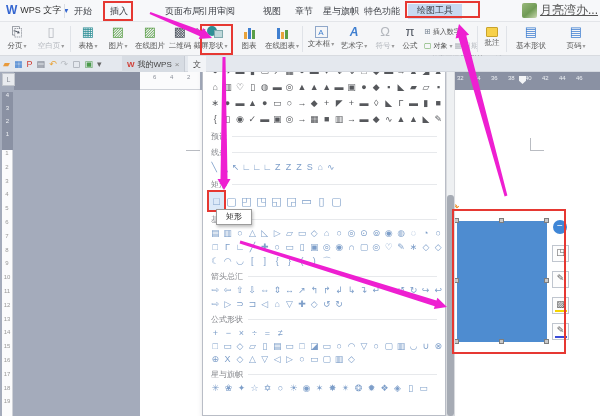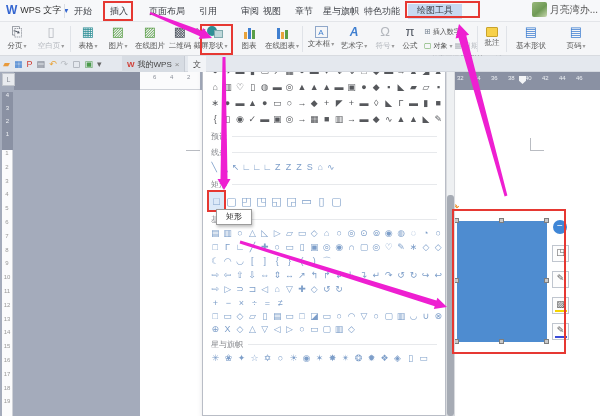--- a/index.html
+++ b/index.html
@@ -11,21 +11,21 @@
   .titlebar{position:absolute;left:0;top:0;width:600px;height:22px;background:#f7f8fa;border-bottom:1px solid #e3e5e9;z-index:20;}
   .logo{position:absolute;left:6px;top:3px;display:flex;align-items:center;gap:3px;}
   .logo .w{color:#3566d0;font-weight:bold;font-size:12px;}
   .logo .nm{font-size:9px;color:#333;}
   .logo .car{color:#3566d0;font-size:8px;}
   .logo-sep{position:absolute;left:64px;top:4px;width:1px;height:14px;background:#dcdfe4;}
   .ttab{position:absolute;top:4px;height:15px;line-height:15px;text-align:center;font-size:9px;color:#3c3f45;cursor:default;}
   .ttab.ctx{background:#c7d9f1;font-family:Liberation Mono, monospace;}
   .user{position:absolute;right:2px;top:2px;display:flex;align-items:center;gap:3px;}
   .avatar{width:15px;height:15px;border-radius:2px;background:linear-gradient(140deg,#9ab97c 0%,#6f9a55 55%,#c9d8b0 100%);}
-  .uname{font-size:10px;color:#555;}
+  .uname{font-size:12px;color:#555;text-decoration:underline;}
 
   
   .ribbon{position:absolute;left:0;top:22px;width:600px;height:34px;background:#f5f6f8;border-bottom:1px solid #d8dbe0;z-index:20;}
   .rbtn{position:absolute;top:2px;height:31px;text-align:center;}
   .ric{height:16px;font-size:13px;line-height:16px;color:#6b7c87;}
   .rlb{font-size:7.5px;color:#555;white-space:nowrap;line-height:11px;}
   .rlb .car{color:#999;font-size:6px;margin-left:1px;}
   .dis .ric,.dis .rlb{color:#b3b7bd;}
   .gsep{position:absolute;top:4px;width:1px;height:26px;background:#e0e3e8;}
   .ic-green{color:#5a9e48;} .ic-teal{color:#2e8f96;} .ic-dark{color:#4e5560;} .ic-blue{color:#3f7fd0;}
@@ -111,23 +111,23 @@
 
 <div class="titlebar">
   <div class="logo">
     <span class="w">W</span>
     <span class="nm">WPS 文字</span>
     <span class="car">▾</span>
   </div>
   <div class="logo-sep"></div>
   <span class="ttab" style="left:68px;width:30px">开始</span>
   <span class="ttab" style="left:105px;width:28px">插入</span>
-  <span class="ttab" style="left:144px;width:46px">页面布局</span>
+  <span class="ttab" style="left:160px;width:46px">页面布局</span>
   <span class="ttab" style="left:194px;width:28px">引用</span>
-  <span class="ttab" style="left:236px;width:28px">审阅</span>
+  <span class="ttab" style="left:212px;width:28px">审阅</span>
   <span class="ttab" style="left:258px;width:28px">视图</span>
   <span class="ttab" style="left:290px;width:28px">章节</span>
   <span class="ttab" style="left:322px;width:38px">星与旗帜</span>
   <span class="ttab" style="left:362px;width:40px">特色功能</span>
   <span class="ttab ctx" style="left: 408px; width: 54px; background: rgb(199, 217, 241);">绘图工具</span>
   <div class="user">
     <span class="avatar"></span>
     <span class="uname">月亮湾办...</span>
   </div>
 </div>
@@ -489,20 +489,24 @@
       <span class="cell cw12 g-blue">◡</span>
       <span class="cell cw12 g-blue">[</span>
       <span class="cell cw12 g-blue">]</span>
       <span class="cell cw12 g-blue">{</span>
       <span class="cell cw12 g-blue">}</span>
       <span class="cell cw12 g-blue">(</span>
       <span class="cell cw12 g-blue">)</span>
       <span class="cell cw12 g-blue">⌒</span>
     </div>
 
+  <div class="sec">
+      <span class="sl">箭头总汇</span>
+      <span class="ln"></span>
+    </div>
   <div class="irow row-arrow">
       <span class="cell cw12 g-blue">⇨</span>
       <span class="cell cw12 g-blue">⇦</span>
       <span class="cell cw12 g-blue">⇧</span>
       <span class="cell cw12 g-blue">⇩</span>
       <span class="cell cw12 g-blue">⇔</span>
       <span class="cell cw12 g-blue">⇕</span>
       <span class="cell cw12 g-blue">↔</span>
       <span class="cell cw12 g-blue">↗</span>
       <span class="cell cw12 g-blue">↰</span>
@@ -524,20 +528,24 @@
       <span class="cell cw12 g-blue">⊐</span>
       <span class="cell cw12 g-blue">◁</span>
       <span class="cell cw12 g-blue">⌂</span>
       <span class="cell cw12 g-blue">▽</span>
       <span class="cell cw12 g-blue">✚</span>
       <span class="cell cw12 g-blue">◇</span>
       <span class="cell cw12 g-blue">↺</span>
       <span class="cell cw12 g-blue">↻</span>
     </div>
 
+  <div class="sec">
+      <span class="sl">公式形状</span>
+      <span class="ln"></span>
+    </div>
   <div class="irow row-formula">
       <span class="cell cw13 g-blue">+</span>
       <span class="cell cw13 g-blue">−</span>
       <span class="cell cw13 g-blue">×</span>
       <span class="cell cw13 g-blue">÷</span>
       <span class="cell cw13 g-blue">=</span>
       <span class="cell cw13 g-blue">≠</span>
     </div>
 
   <div class="irow row-flow">

